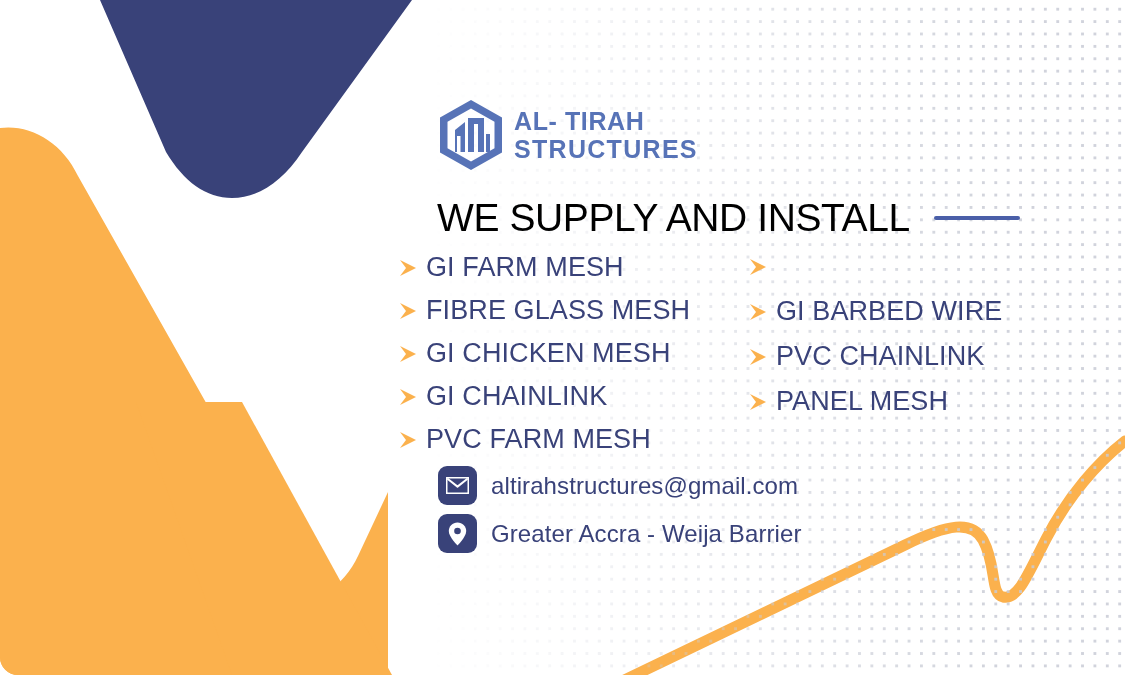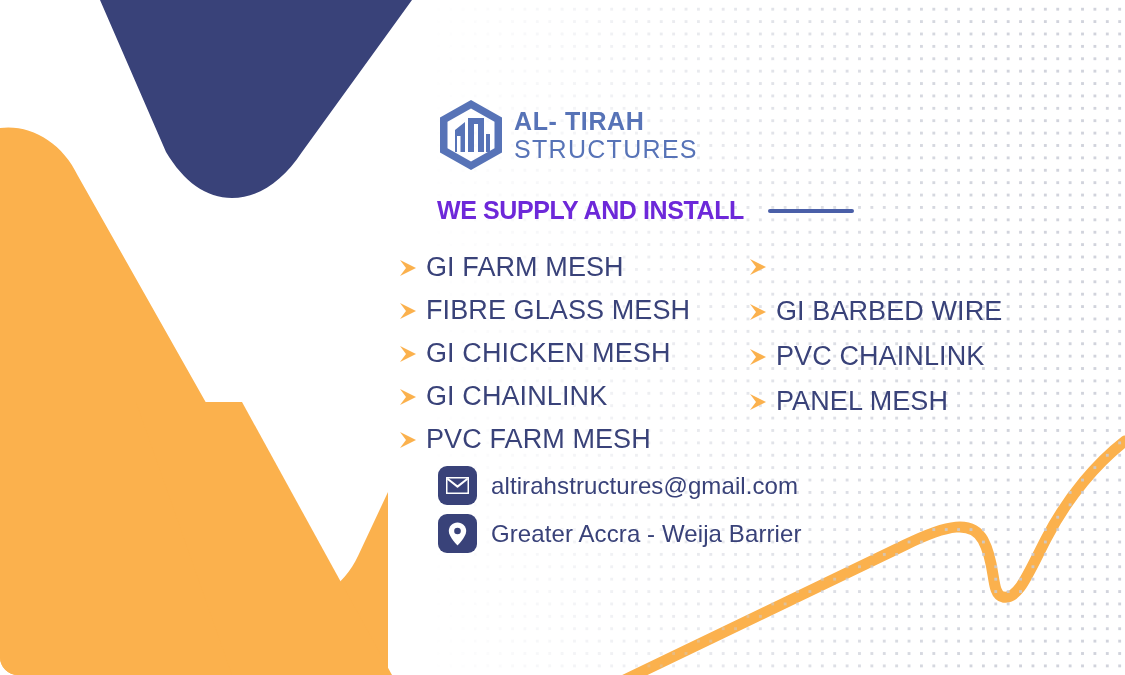--- a/index.html
+++ b/index.html
@@ -50,39 +50,39 @@
   .logo-words { display: flex; flex-direction: column; line-height: 1; }
   .logo-line1 {
     font-size: 25px;
     font-weight: bold;
     letter-spacing: 0.6px;
     color: #5773b7;
     margin-bottom: 3px;
   }
   .logo-line2 {
     font-size: 25px;
-    font-weight: normal;
+    font-weight: bold;
     letter-spacing: 1.3px;
     color: #5773b7;
   }
 
   
   .headline-row {
     position: absolute;
     left: 437px;
     top: 196px;
     display: flex;
     align-items: center;
     gap: 24px;
   }
   .headline {
-    font-size: 25px;
-    font-weight: bold;
+    font-size: 39px;
+    font-weight: normal;
     letter-spacing: -0.4px;
-    color: #6d28d9;
+    color: #000000;
     white-space: nowrap;
   }
   .headline-rule {
     width: 86px;
     height: 4px;
     background: #4a5fa8;
     border-radius: 2px;
   }
 
   

